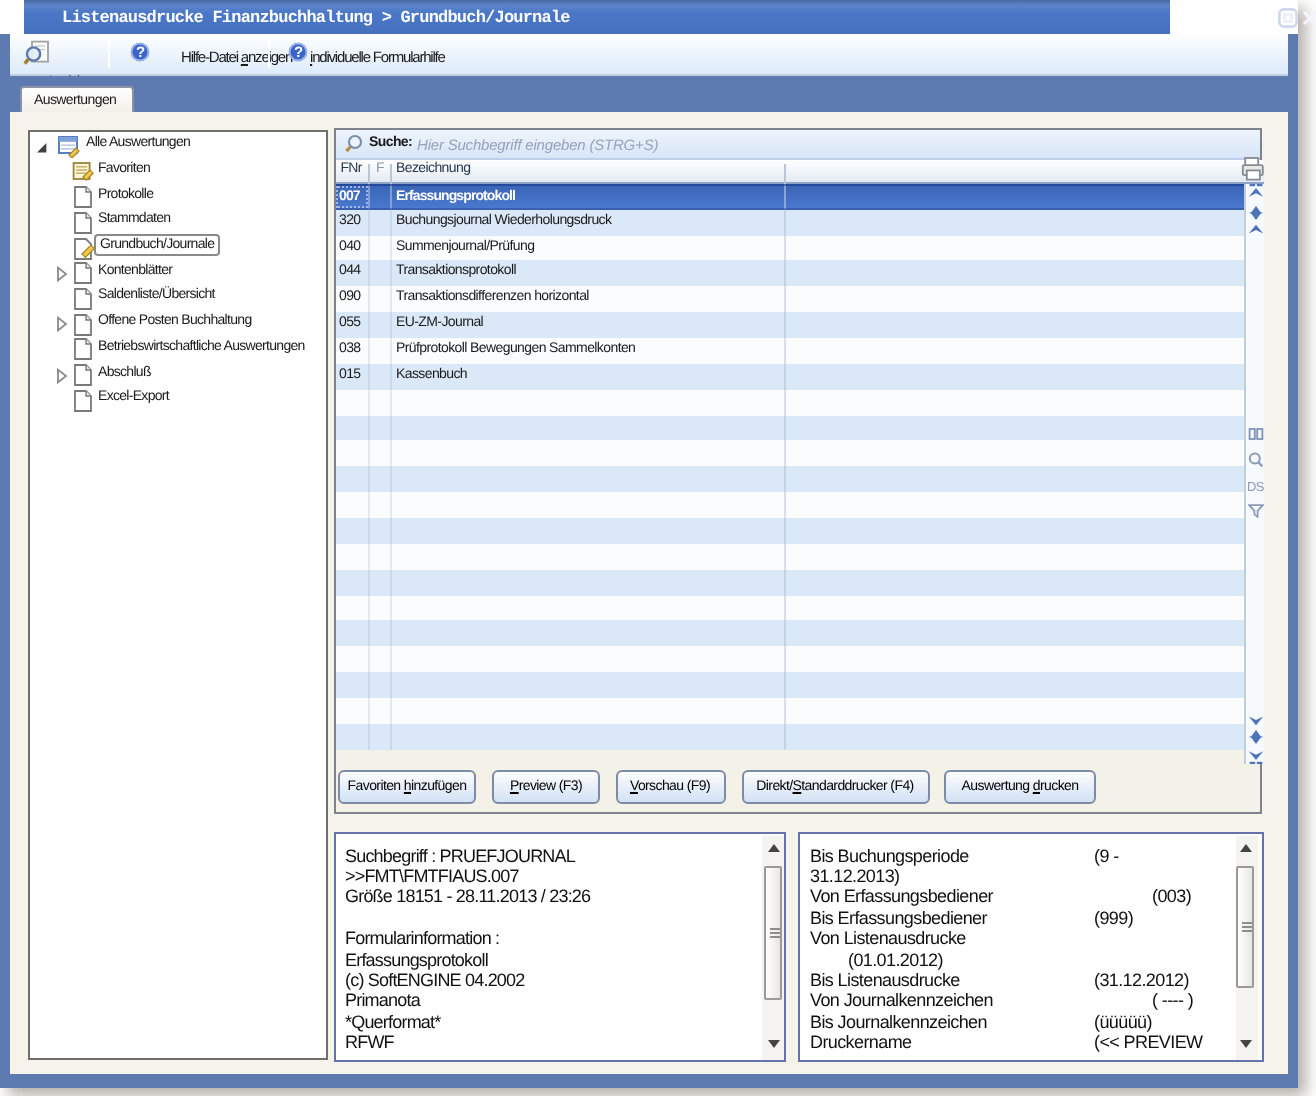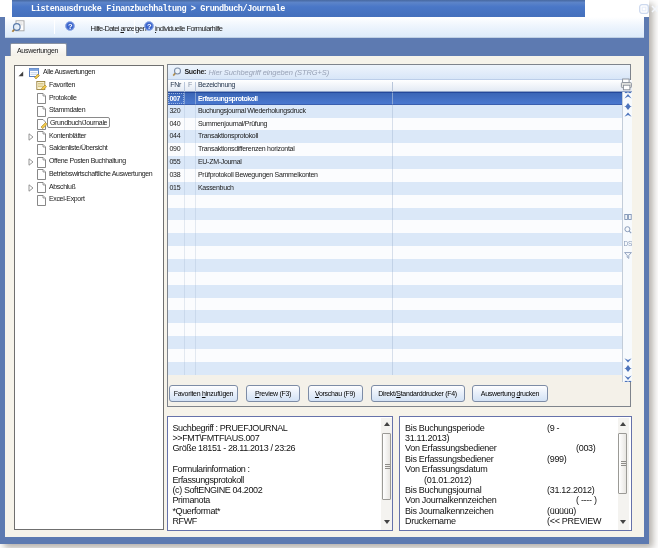--- a/index.html
+++ b/index.html
@@ -348,28 +348,28 @@
             <div></div>
             <div></div>
           </div>
       </div>
       <div class="darr" style="left:2.5px;top:102px"></div>
     </div>
   </div>
   <div class="bpanel" id="bpr">
     <div class="bline" style="top:5.5px">Bis Buchungsperiode</div>
       <div class="bline" style="left:147px;top:5.5px">(9 -</div>
-    <div class="bline" style="top:15.9px">31.11.2013)</div>
+    <div class="bline" style="top:15.9px">31.12.2013)</div>
     <div class="bline" style="top:26.3px">Von Erfassungsbediener</div>
       <div class="bline" style="left:176px;top:26.3px">(003)</div>
     <div class="bline" style="top:36.7px">Bis Erfassungsbediener</div>
       <div class="bline" style="left:147px;top:36.7px">(999)</div>
-    <div class="bline" style="top:47.1px">Von Erfassungsdatum</div>
+    <div class="bline" style="top:47.1px">Von Listenausdrucke</div>
     <div class="bline" style="left:24px;top:57.5px">(01.01.2012)</div>
-    <div class="bline" style="top:67.9px">Bis Buchungsjournal</div>
+    <div class="bline" style="top:67.9px">Bis Listenausdrucke</div>
       <div class="bline" style="left:147px;top:67.9px">(31.12.2012)</div>
     <div class="bline" style="top:78.3px">Von Journalkennzeichen</div>
       <div class="bline" style="left:176px;top:78.3px">( ---- )</div>
     <div class="bline" style="top:88.7px">Bis Journalkennzeichen</div>
       <div class="bline" style="left:147px;top:88.7px">(üüüüü)</div>
     <div class="bline" style="top:99.1px">Druckername</div>
       <div class="bline" style="left:147px;top:99.1px">(&lt;&lt; PREVIEW</div>
     <div class="sb" style="left:217.5px;top:1px;width:11px;height:112px;">
       <div class="uarr" style="left:2.5px;top:4px"></div>
       <div class="sbthumb" style="left:0.5px;top:15px;width:9px;height:61px;">

